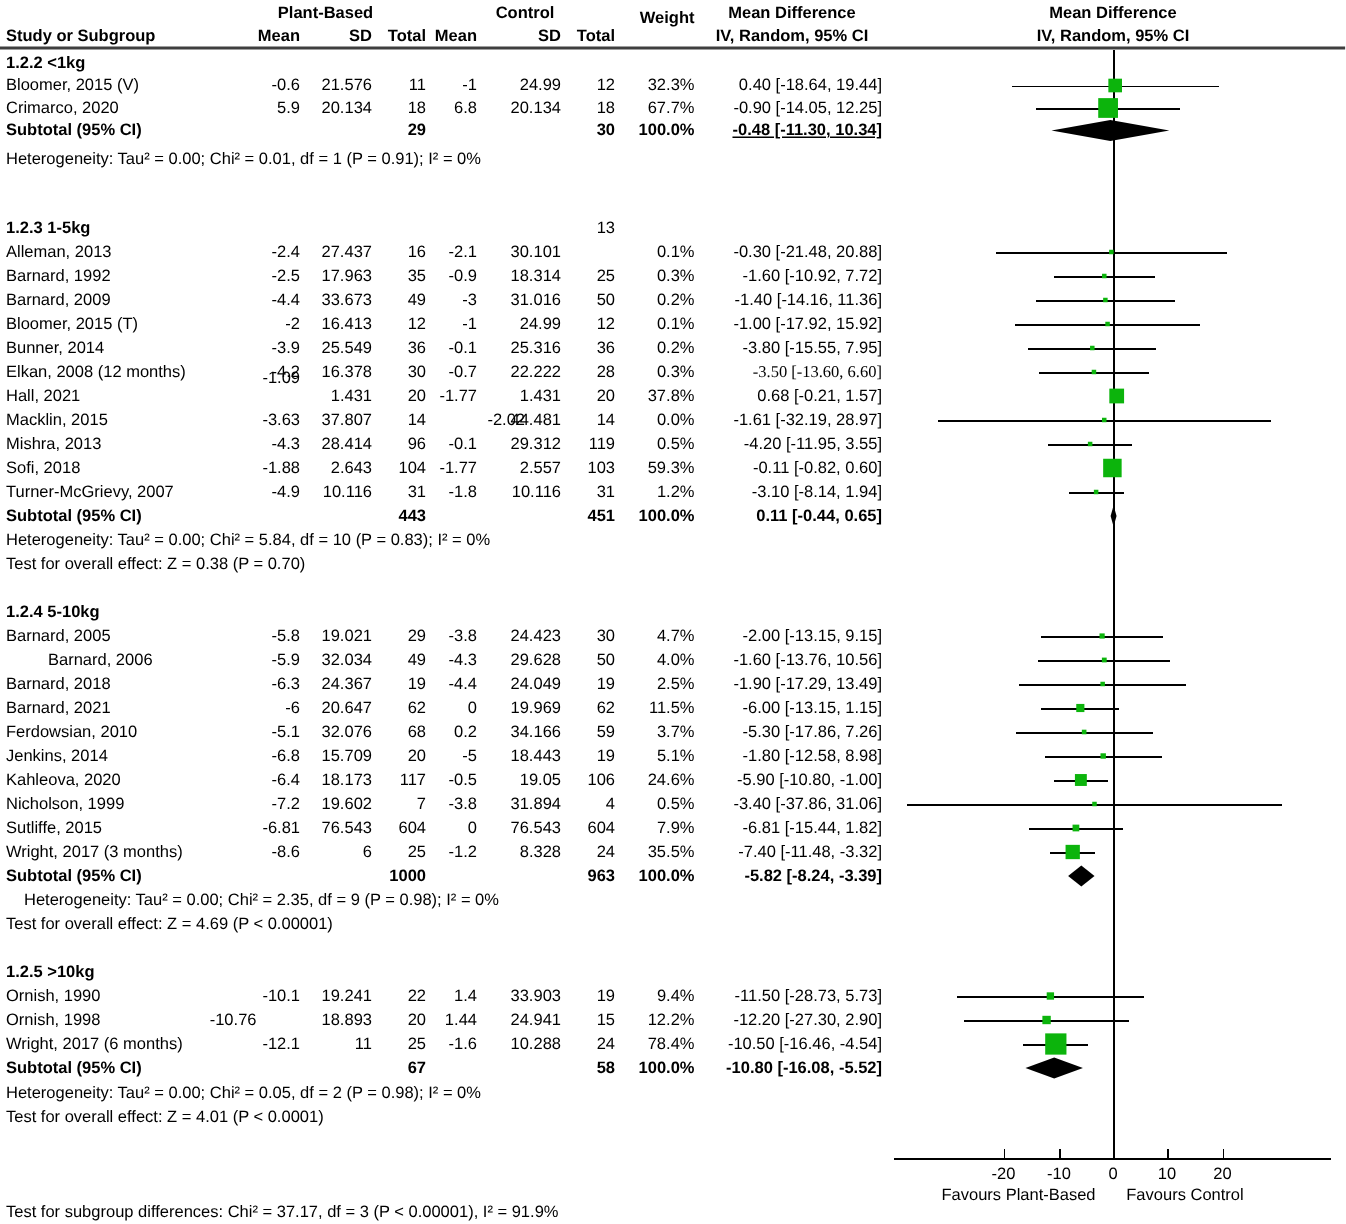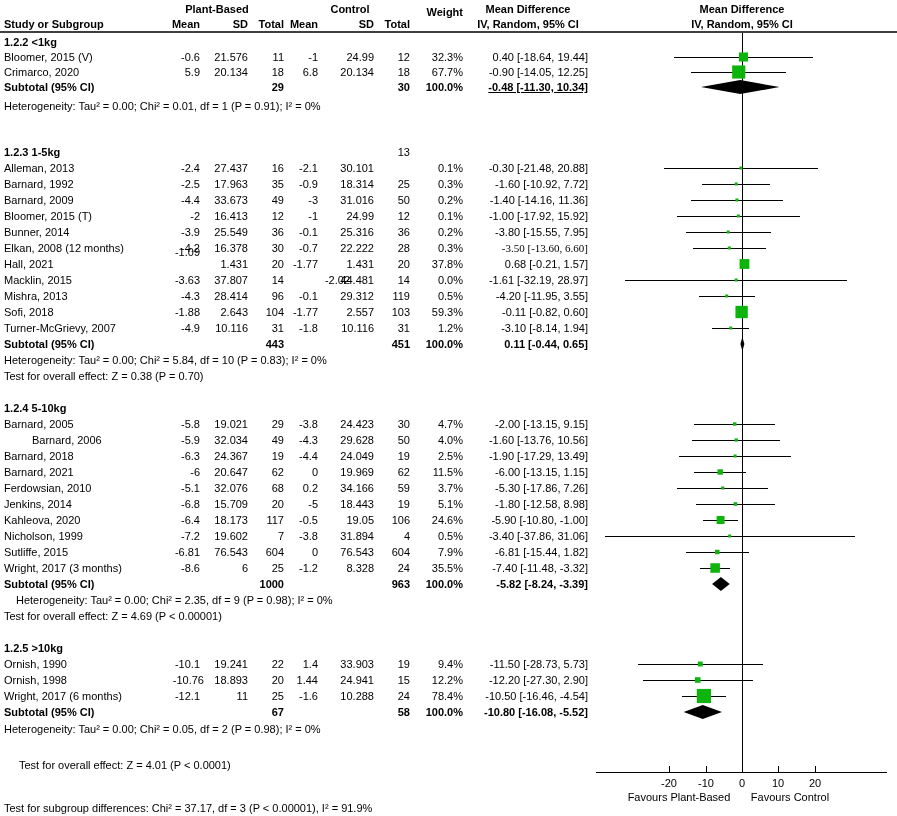--- a/index.html
+++ b/index.html
@@ -349,21 +349,21 @@
     <div class="cell" style="left: 4px; top: 656px;">Ornish, 1990</div>
     <div class="cell" style="right: 697px; top: 656px;">-10.1</div>
     <div class="cell" style="right: 649px; top: 656px;">19.241</div>
     <div class="cell" style="right: 613px; top: 656px;">22</div>
     <div class="cell" style="right: 579px; top: 656px;">1.4</div>
     <div class="cell" style="right: 523px; top: 656px;">33.903</div>
     <div class="cell" style="right: 487px; top: 656px;">19</div>
     <div class="cell" style="right: 434px; top: 656px;">9.4%</div>
     <div class="cell" style="right: 309px; top: 656px;">-11.50 [-28.73, 5.73]</div>
     <div class="cell" style="left: 4px; top: 672px;">Ornish, 1998</div>
-    <div class="cell" style="right: 693px; top: 672px;">-10.76</div>
+    <div class="cell" style="right: 726px; top: 672px;">-10.76</div>
     <div class="cell" style="right: 649px; top: 672px;">18.893</div>
     <div class="cell" style="right: 613px; top: 672px;">20</div>
     <div class="cell" style="right: 579px; top: 672px;">1.44</div>
     <div class="cell" style="right: 523px; top: 672px;">24.941</div>
     <div class="cell" style="right: 487px; top: 672px;">15</div>
     <div class="cell" style="right: 434px; top: 672px;">12.2%</div>
     <div class="cell" style="right: 309px; top: 672px;">-12.20 [-27.30, 2.90]</div>
     <div class="cell" style="left: 4px; top: 688px;">Wright, 2017 (6 months)</div>
     <div class="cell" style="right: 697px; top: 688px;">-12.1</div>
     <div class="cell" style="right: 649px; top: 688px;">11</div>
@@ -372,14 +372,14 @@
     <div class="cell" style="right: 523px; top: 688px;">10.288</div>
     <div class="cell" style="right: 487px; top: 688px;">24</div>
     <div class="cell" style="right: 434px; top: 688px;">78.4%</div>
     <div class="cell" style="right: 309px; top: 688px;">-10.50 [-16.46, -4.54]</div>
     <div class="cell bold" style="left: 4px; top: 704px;">Subtotal (95% CI)</div>
     <div class="cell bold" style="right: 613px; top: 704px;">67</div>
     <div class="cell bold" style="right: 487px; top: 704px;">58</div>
     <div class="cell bold" style="right: 434px; top: 704px;">100.0%</div>
     <div class="cell bold" style="right: 309px; top: 704px;">-10.80 [-16.08, -5.52]</div>
     <div class="cell" style="left: 4px; top: 721px;">Heterogeneity: Tau² = 0.00; Chi² = 0.05, df = 2 (P = 0.98); I² = 0%</div>
-    <div class="cell" style="left: 4px; top: 757px; margin-left: 15px;">Test for overall effect: Z = 4.01 (P &lt; 0.0001)</div>
+    <div class="cell" style="left: 4px; top: 737px;">Test for overall effect: Z = 4.01 (P &lt; 0.0001)</div>
   </div>
 
 </body></html>

